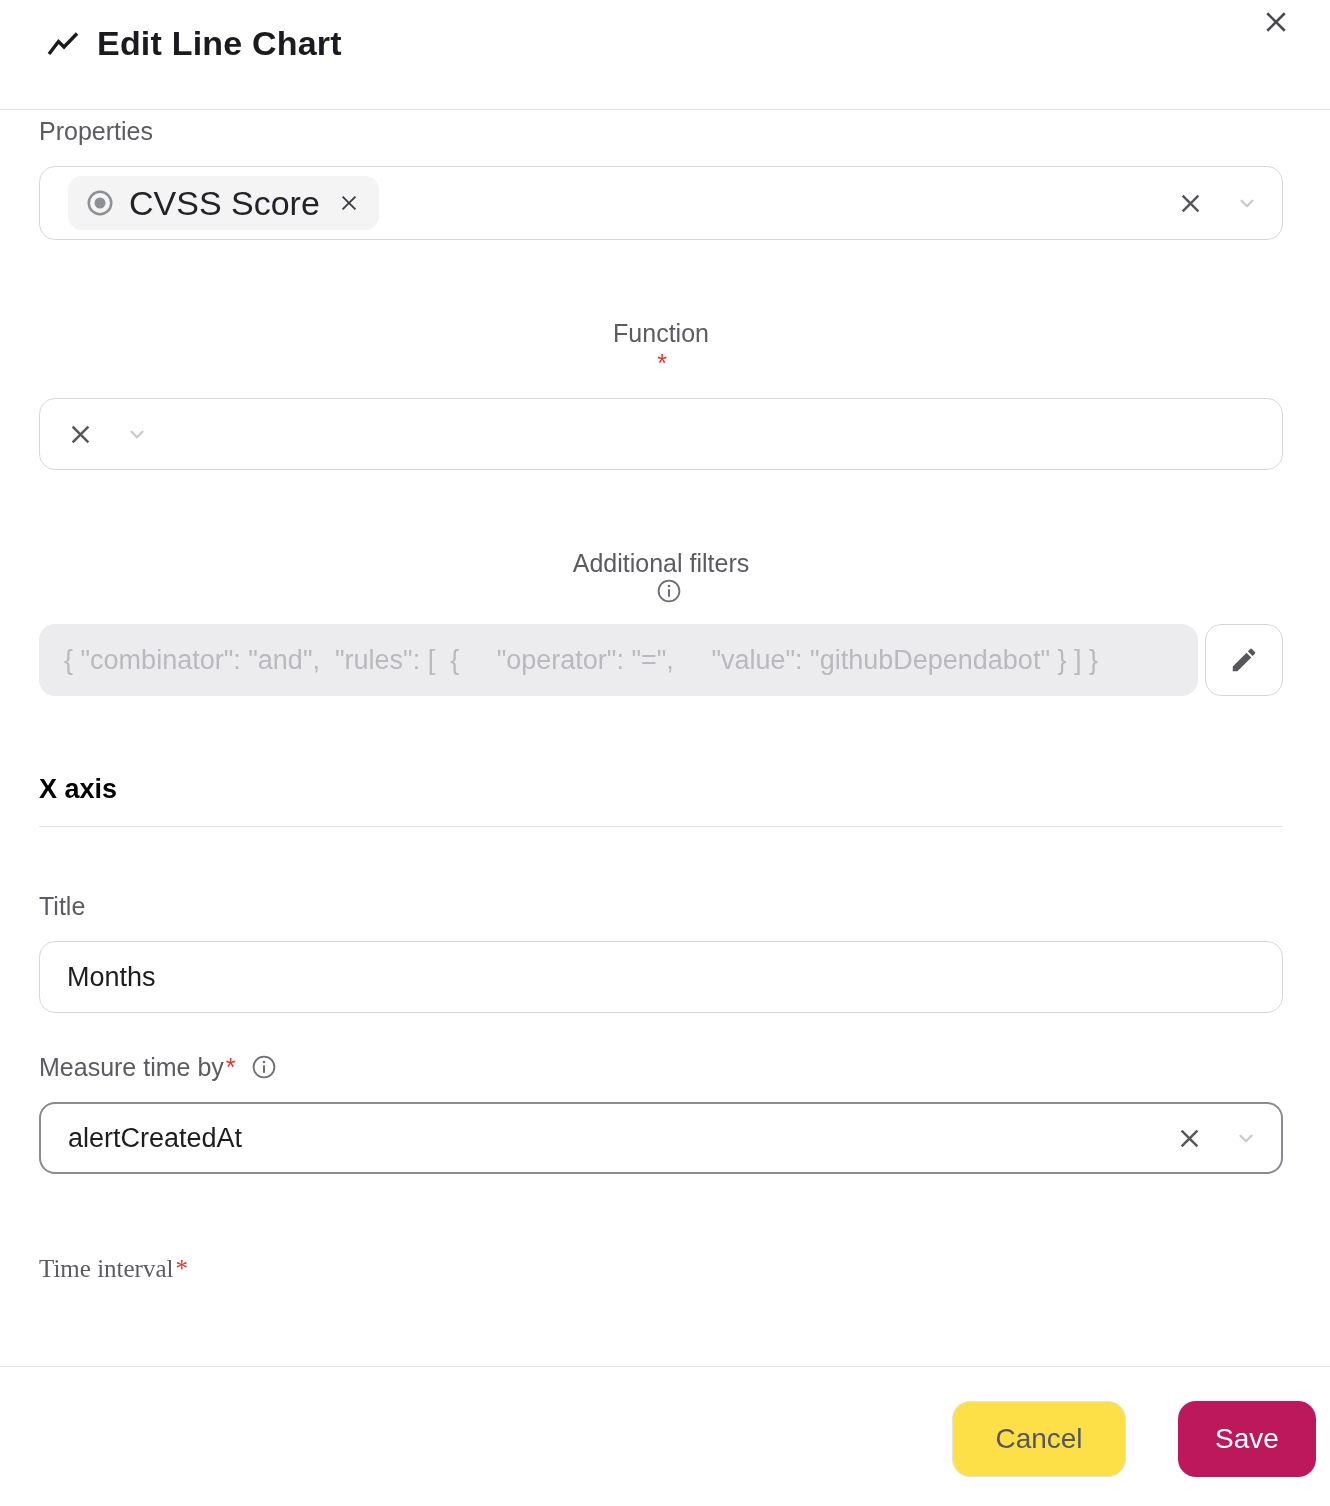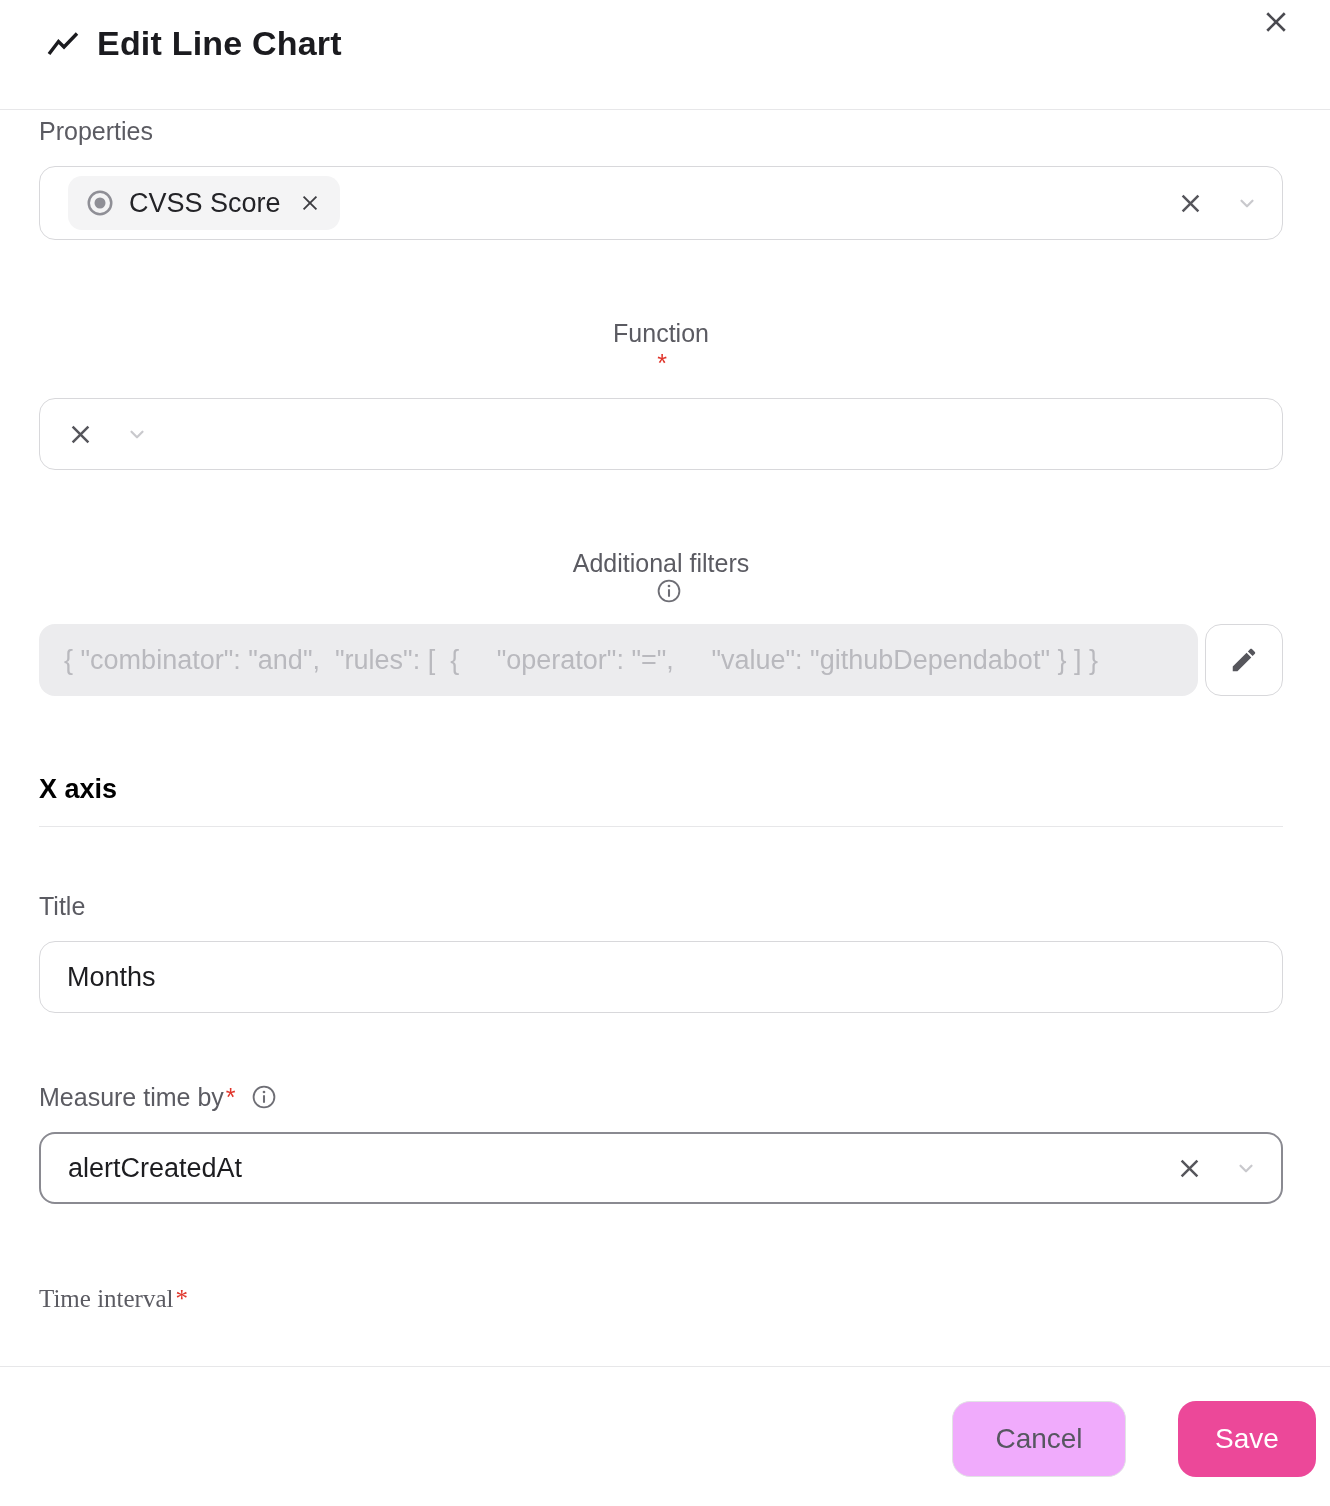--- a/index.html
+++ b/index.html
@@ -46,21 +46,21 @@
     display: flex;
     align-items: center;
   }
   .req { color: #e0352b; margin-left: 2px; font-size: 25px; }
   .info-wrap { margin-left: 15px; display: inline-flex; align-items: center; }
 
   .mt6  { margin-top: 6px; text-align: center; }
   .mt64 { margin-top: 64px; }
   .mt78 { margin-top: 78px; flex-direction: column; }
   .mt80 { margin-top: 80px; font-family: Liberation Serif, serif; }
-  .mt83 { margin-top: 69px; }
+  .mt83 { margin-top: 39px; }
 
   .select, .text-input {
     margin-top: 20px;
     width: 100%;
     height: 72px;
     border: 1px solid #d8d8db;
     border-radius: 16px;
     background: #fff;
     display: flex;
     align-items: center;
@@ -87,21 +87,21 @@
   
   .chip {
     display: inline-flex;
     align-items: center;
     gap: 14px;
     height: 54px;
     background: #f4f4f5;
     border-radius: 14px;
     padding: 0 19px 0 17px;
   }
-  .chip-label { font-size: 27px; color: #232327; }
+  .chip-label { font-size: 34px; color: #232327; }
 
   
   .filters-row { margin-top: 20px; display: flex; align-items: stretch; gap: 7px; }
   .filters-input {
     flex: 1 1 auto;
     height: 72px;
     background: #ececee;
     border-radius: 16px;
     display: flex;
     align-items: center;
@@ -154,27 +154,27 @@
   .btn {
     height: 76px;
     border-radius: 18px;
     font-family: "Liberation Sans", sans-serif;
     font-size: 28px;
     display: flex; align-items: center; justify-content: center;
     cursor: pointer;
   }
   .btn-cancel {
     width: 174px;
-    background: #f0abfc;
+    background: #fde047;
     border: 1.5px solid #e2e2e5;
     color: #565660;
   }
   .btn-save {
     width: 138px;
-    background: #ec4899;
+    background: #be185d;
     border: none;
     color: #ffffff;
   }
 </style>
 </head>
 <body>
 
 <div class="modal">
 
   <div class="header">

